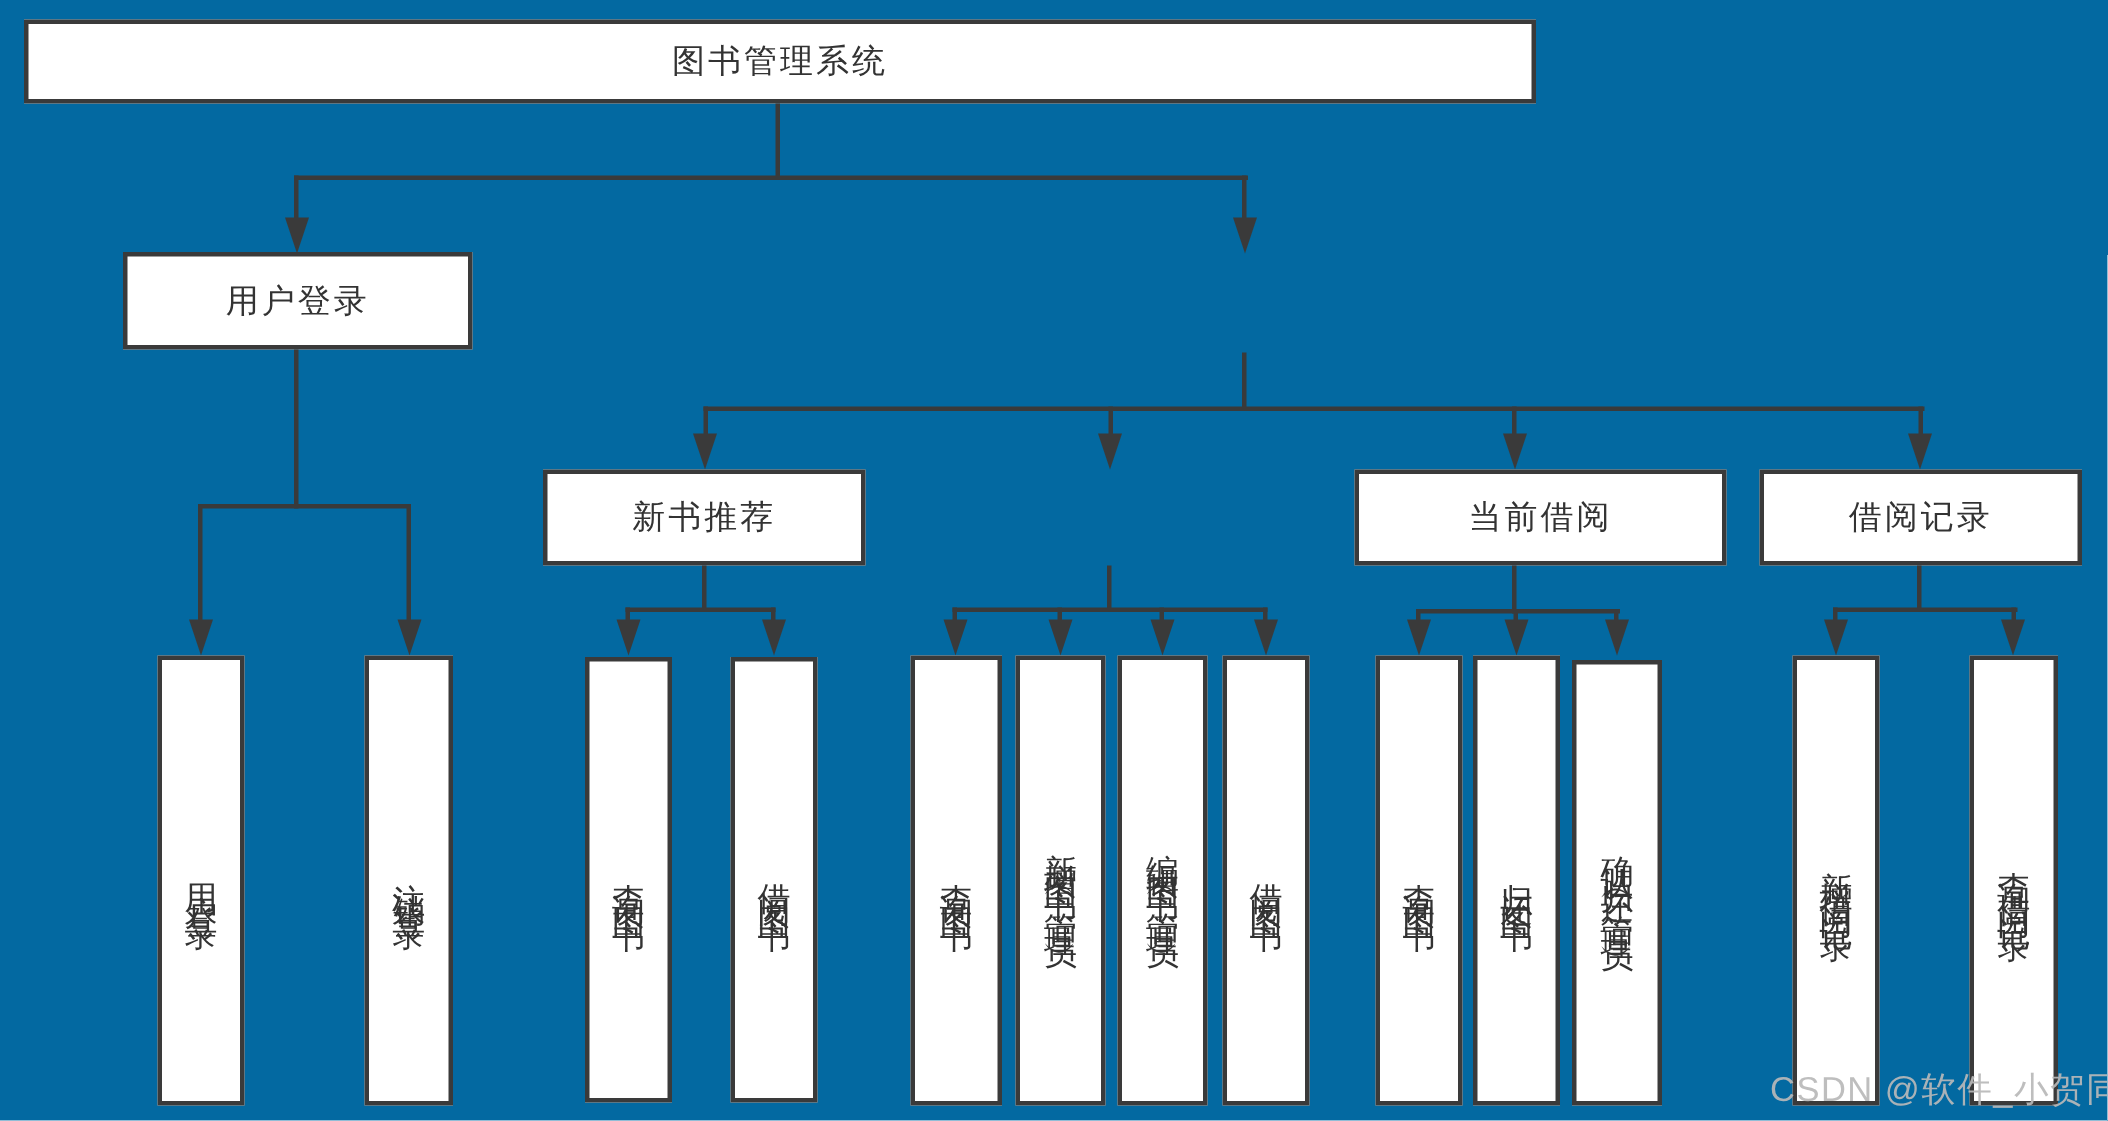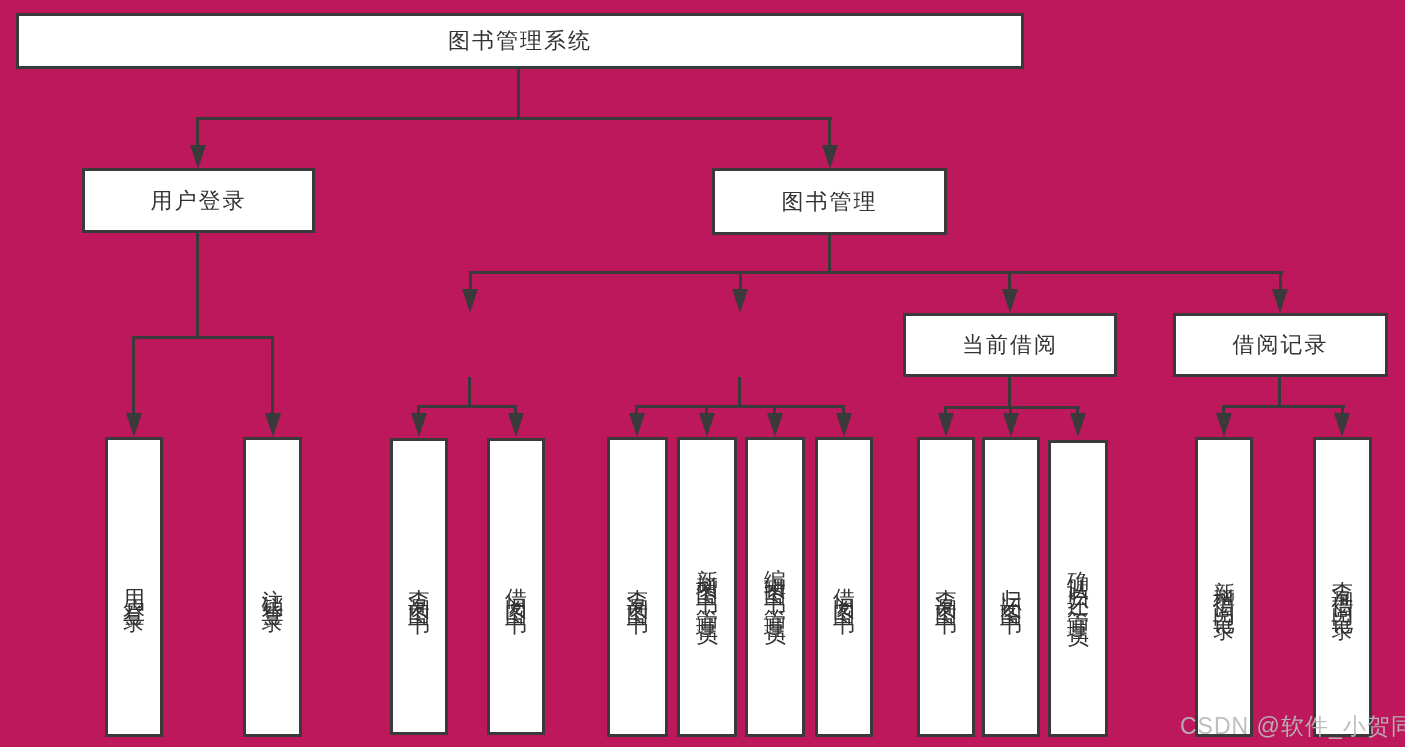--- a/index.html
+++ b/index.html
@@ -1,17 +1,17 @@
 <!DOCTYPE html>
 <html><head>
 <meta charset="utf-8">
 <style>
   html,body { margin:0; padding:0; background:#ffffff; }
   .canvas {
-    position:relative; width:1405px; height:747px; background:#be185d;
+    position:relative; width:1405px; height:747px; background:#0369a1;
     font-family:"Liberation Sans","DejaVu Sans",sans-serif; color:#333333;
     overflow:hidden;
   }
   .box {
     position:absolute; background:#ffffff; border:3px solid #3a3a3a;
     box-sizing:border-box; display:flex; align-items:center; justify-content:center;
     font-size:22px; letter-spacing:2px; color:#333333;
   }
   .leaf { font-size:22px; letter-spacing:0; }
   .vtext {
@@ -42,43 +42,43 @@
   <div class="vline" style="left:517px;top:69px;width:3px;height:49px;"></div>
   <div class="hline" style="left:196px;top:117px;width:636px;height:3px;"></div>
   <div class="vline" style="left:196px;top:117px;width:3px;height:30px;"></div>
   <div class="arrow" style="left:190px;top:145px;"></div>
   <div class="vline" style="left:828px;top:117px;width:3px;height:30px;"></div>
   <div class="arrow" style="left:822px;top:145px;"></div>
 
   <div class="box" style="left:82px;top:168px;width:233px;height:65px;">
     <span>用户登录</span>
   </div>
-  <div class="box" style="left:712px;top:168px;width:235px;height:67px;">
-    <span>图书管理</span>
-  </div>
 
   <div class="vline" style="left:196px;top:233px;width:3px;height:106px;"></div>
   <div class="hline" style="left:132px;top:336px;width:142px;height:3px;"></div>
   <div class="vline" style="left:132px;top:336px;width:3px;height:79px;"></div>
   <div class="arrow" style="left:126px;top:413px;"></div>
   <div class="vline" style="left:271px;top:336px;width:3px;height:79px;"></div>
   <div class="arrow" style="left:265px;top:413px;"></div>
 
   <div class="vline" style="left:828px;top:235px;width:3px;height:39px;"></div>
   <div class="hline" style="left:469px;top:271px;width:814px;height:3px;"></div>
   <div class="vline" style="left:469px;top:271px;width:3px;height:20px;"></div>
   <div class="arrow" style="left:462px;top:289px;"></div>
   <div class="vline" style="left:739px;top:271px;width:3px;height:20px;"></div>
   <div class="arrow" style="left:732px;top:289px;"></div>
   <div class="vline" style="left:1008px;top:271px;width:3px;height:20px;"></div>
   <div class="arrow" style="left:1002px;top:289px;"></div>
   <div class="vline" style="left:1279px;top:271px;width:3px;height:20px;"></div>
   <div class="arrow" style="left:1272px;top:289px;"></div>
 
-  <div class="box" style="left:903px;top:313px;width:214px;height:64px;">
+  <div class="box" style="left:362px;top:313px;width:215px;height:64px;">
+    <span>新书推荐</span>
+  </div>
+  <div class="box" style="left:903px;top:313px;width:248px;height:64px;">
     <span>当前借阅</span>
   </div>
   <div class="box" style="left:1173px;top:313px;width:215px;height:64px;">
     <span>借阅记录</span>
   </div>
 
   <div class="vline" style="left:468px;top:377px;width:3px;height:31px;"></div>
   <div class="hline" style="left:417px;top:405px;width:100px;height:3px;"></div>
   <div class="vline" style="left:417px;top:405px;width:3px;height:10px;"></div>
   <div class="arrow" style="left:411px;top:413px;"></div>

